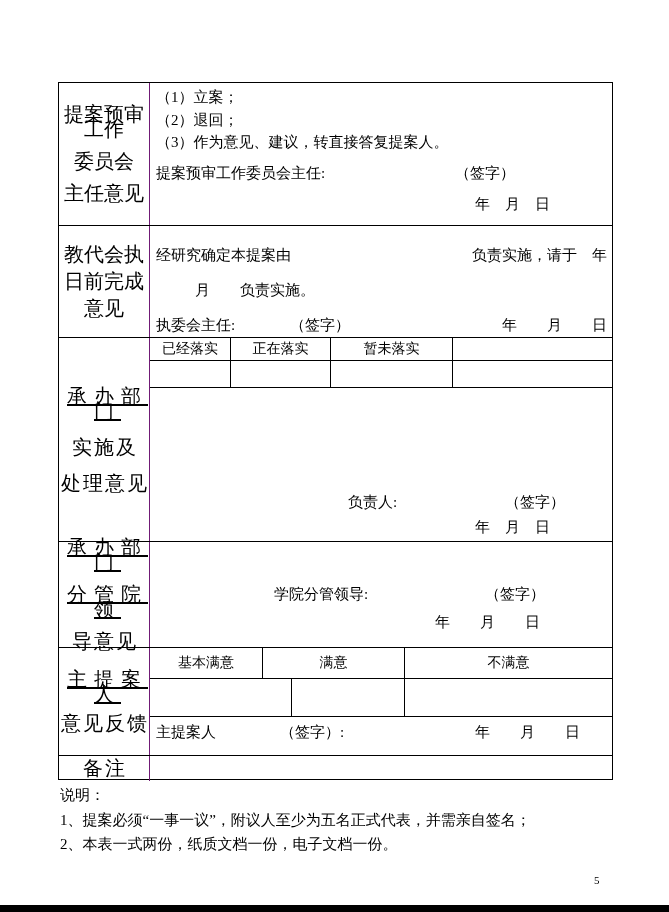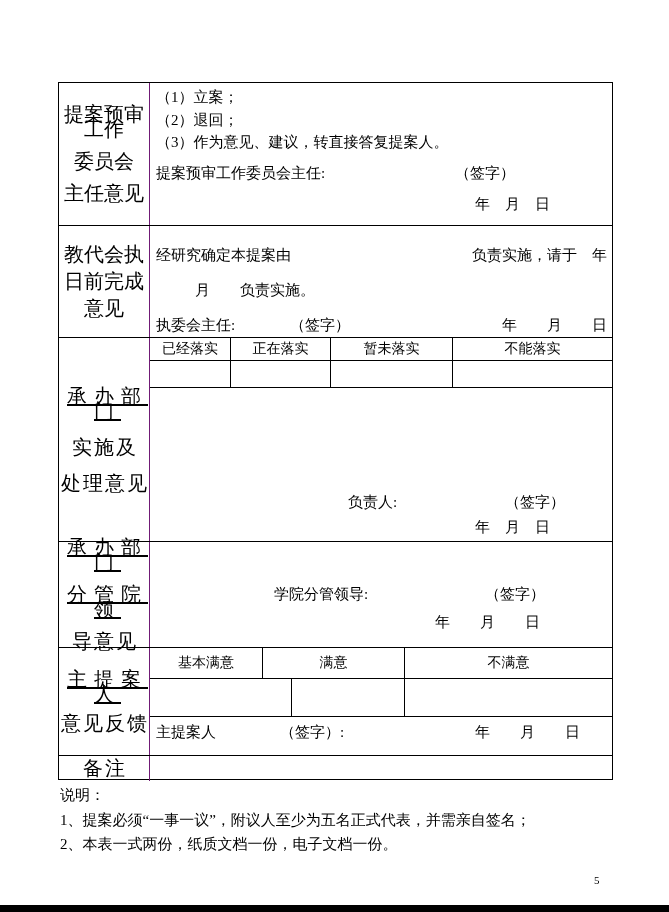--- a/index.html
+++ b/index.html
@@ -81,21 +81,20 @@
         <div class="lsw">承办部门</div>
         <div class="lss">实施及</div>
         <div class="lss">处理意见</div>
       </div>
       <div class="fcontent">
         <div class="subtable">
           <div class="st-row" style="height:23px">
             <div class="st-cell" style="width:81px">已经落实</div>
             <div class="st-cell" style="width:100px">正在落实</div>
             <div class="st-cell" style="width:122px">暂未落实</div>
-            <div class="st-cell lastc">不能落实</div>
           </div>
           <div class="st-row" style="height:27px">
             <div class="st-cell" style="width:81px"></div>
             <div class="st-cell" style="width:100px"></div>
             <div class="st-cell" style="width:122px"></div>
             <div class="st-cell lastc"></div>
           </div>
         </div>
         <div class="abs" style="left:198px; top:156px">负责人:</div>
         <div class="abs" style="left:355px; top:156px">（签字）</div>

